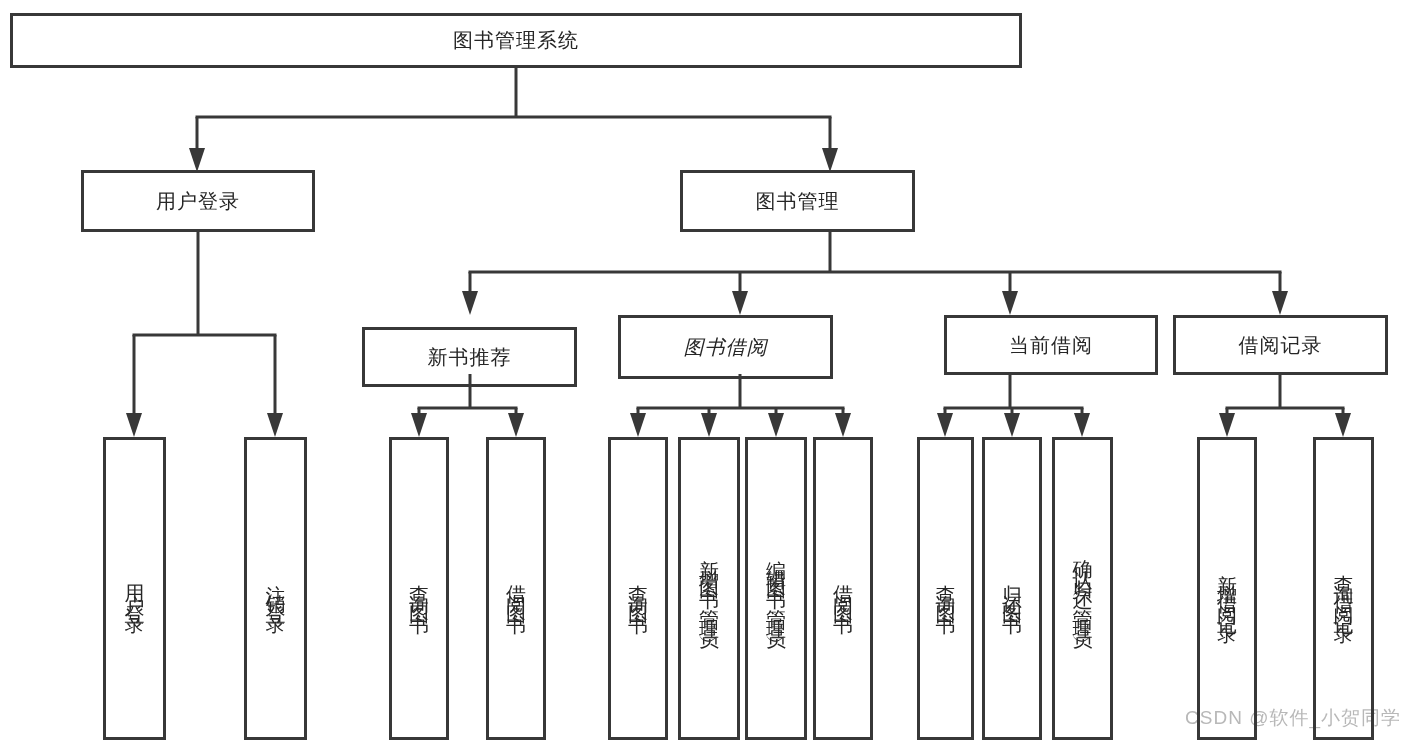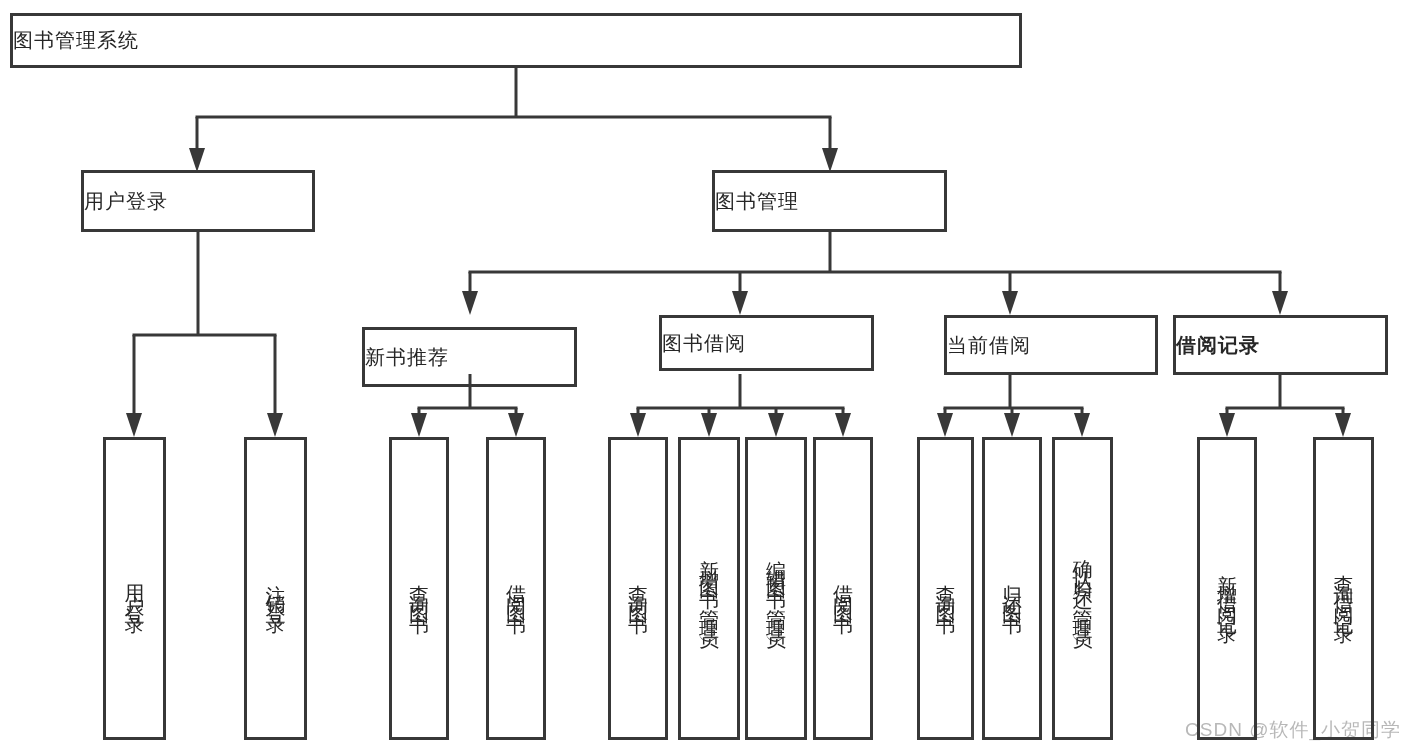--- a/index.html
+++ b/index.html
@@ -3,39 +3,39 @@
 <meta charset="utf-8">
 <style>
   html,body{margin:0;padding:0;background:#ffffff;}
   #stage{
     position:relative;width:1405px;height:747px;background:#ffffff;
     overflow:hidden;
     font-family:"Liberation Sans","DejaVu Sans",sans-serif;
   }
   .hbox{
     position:absolute;box-sizing:border-box;border:3px solid #383838;
-    display:flex;align-items:center;justify-content:flex-start;
+    display:flex;align-items:center;justify-content:center;
     font-size:20px;color:#262626;background:transparent;z-index:2;
     letter-spacing:1px;
   }
   .vbox{
     position:absolute;box-sizing:border-box;border:3px solid #383838;
     display:flex;align-items:center;justify-content:center;
     background:transparent;z-index:2;
   }
   .vbox span{
     writing-mode:vertical-rl;text-orientation:mixed;
     font-size:20px;letter-spacing:10px;line-height:1.05;color:#262626;
     white-space:nowrap;
   }
   #connectors{position:absolute;left:0;top:0;z-index:2;pointer-events:none;}
   #connectors line{stroke:#383838;stroke-width:3;}
   #connectors polygon{fill:#383838;}
   #watermark{
-    position:absolute;right:4px;bottom:4px;z-index:1;
+    position:absolute;right:4px;bottom:16px;z-index:1;
     font-size:19px;color:#b8b8b8;letter-spacing:1px;white-space:nowrap;
   }
 </style>
 </head>
 <body>
 
 <div id="stage">
 
   <div id="watermark">CSDN @软件_小贺同学</div>
 
@@ -101,34 +101,34 @@
     <polygon points="1335,413 1351,413 1343,437"></polygon>
   </svg>
 
   <div class="hbox" style="left:10px;top:13px;width:1012px;height:55px;">
     <span>图书管理系统</span>
   </div>
 
   <div class="hbox" style="left:81px;top:170px;width:234px;height:62px;">
     <span>用户登录</span>
   </div>
-  <div class="hbox" style="left:712px;top:170px;width:235px;height:62px;">
+  <div class="hbox" style="left:680px;top:170px;width:235px;height:62px;">
     <span>图书管理</span>
   </div>
 
   <div class="hbox" style="left:362px;top:315px;width:215px;height:60px;margin-top:12px;">
     <span>新书推荐</span>
   </div>
-  <div class="hbox" style="left:659px;top:315px;width:215px;height:56px;">
+  <div class="hbox" style="left:618px;top:315px;width:215px;height:64px;font-style:italic;">
     <span>图书借阅</span>
   </div>
   <div class="hbox" style="left:904px;top:315px;width:214px;height:60px;margin-left:40px;">
     <span>当前借阅</span>
   </div>
-  <div class="hbox" style="left:1173px;top:315px;width:215px;height:60px;font-weight:bold;">
+  <div class="hbox" style="left:1173px;top:315px;width:215px;height:60px;">
     <span>借阅记录</span>
   </div>
 
   <div class="vbox" style="left:103px;top:437px;width:63px;height:303px;">
     <span>用户登录</span>
   </div>
   <div class="vbox" style="left:244px;top:437px;width:63px;height:303px;">
     <span>注销登录</span>
   </div>
 

